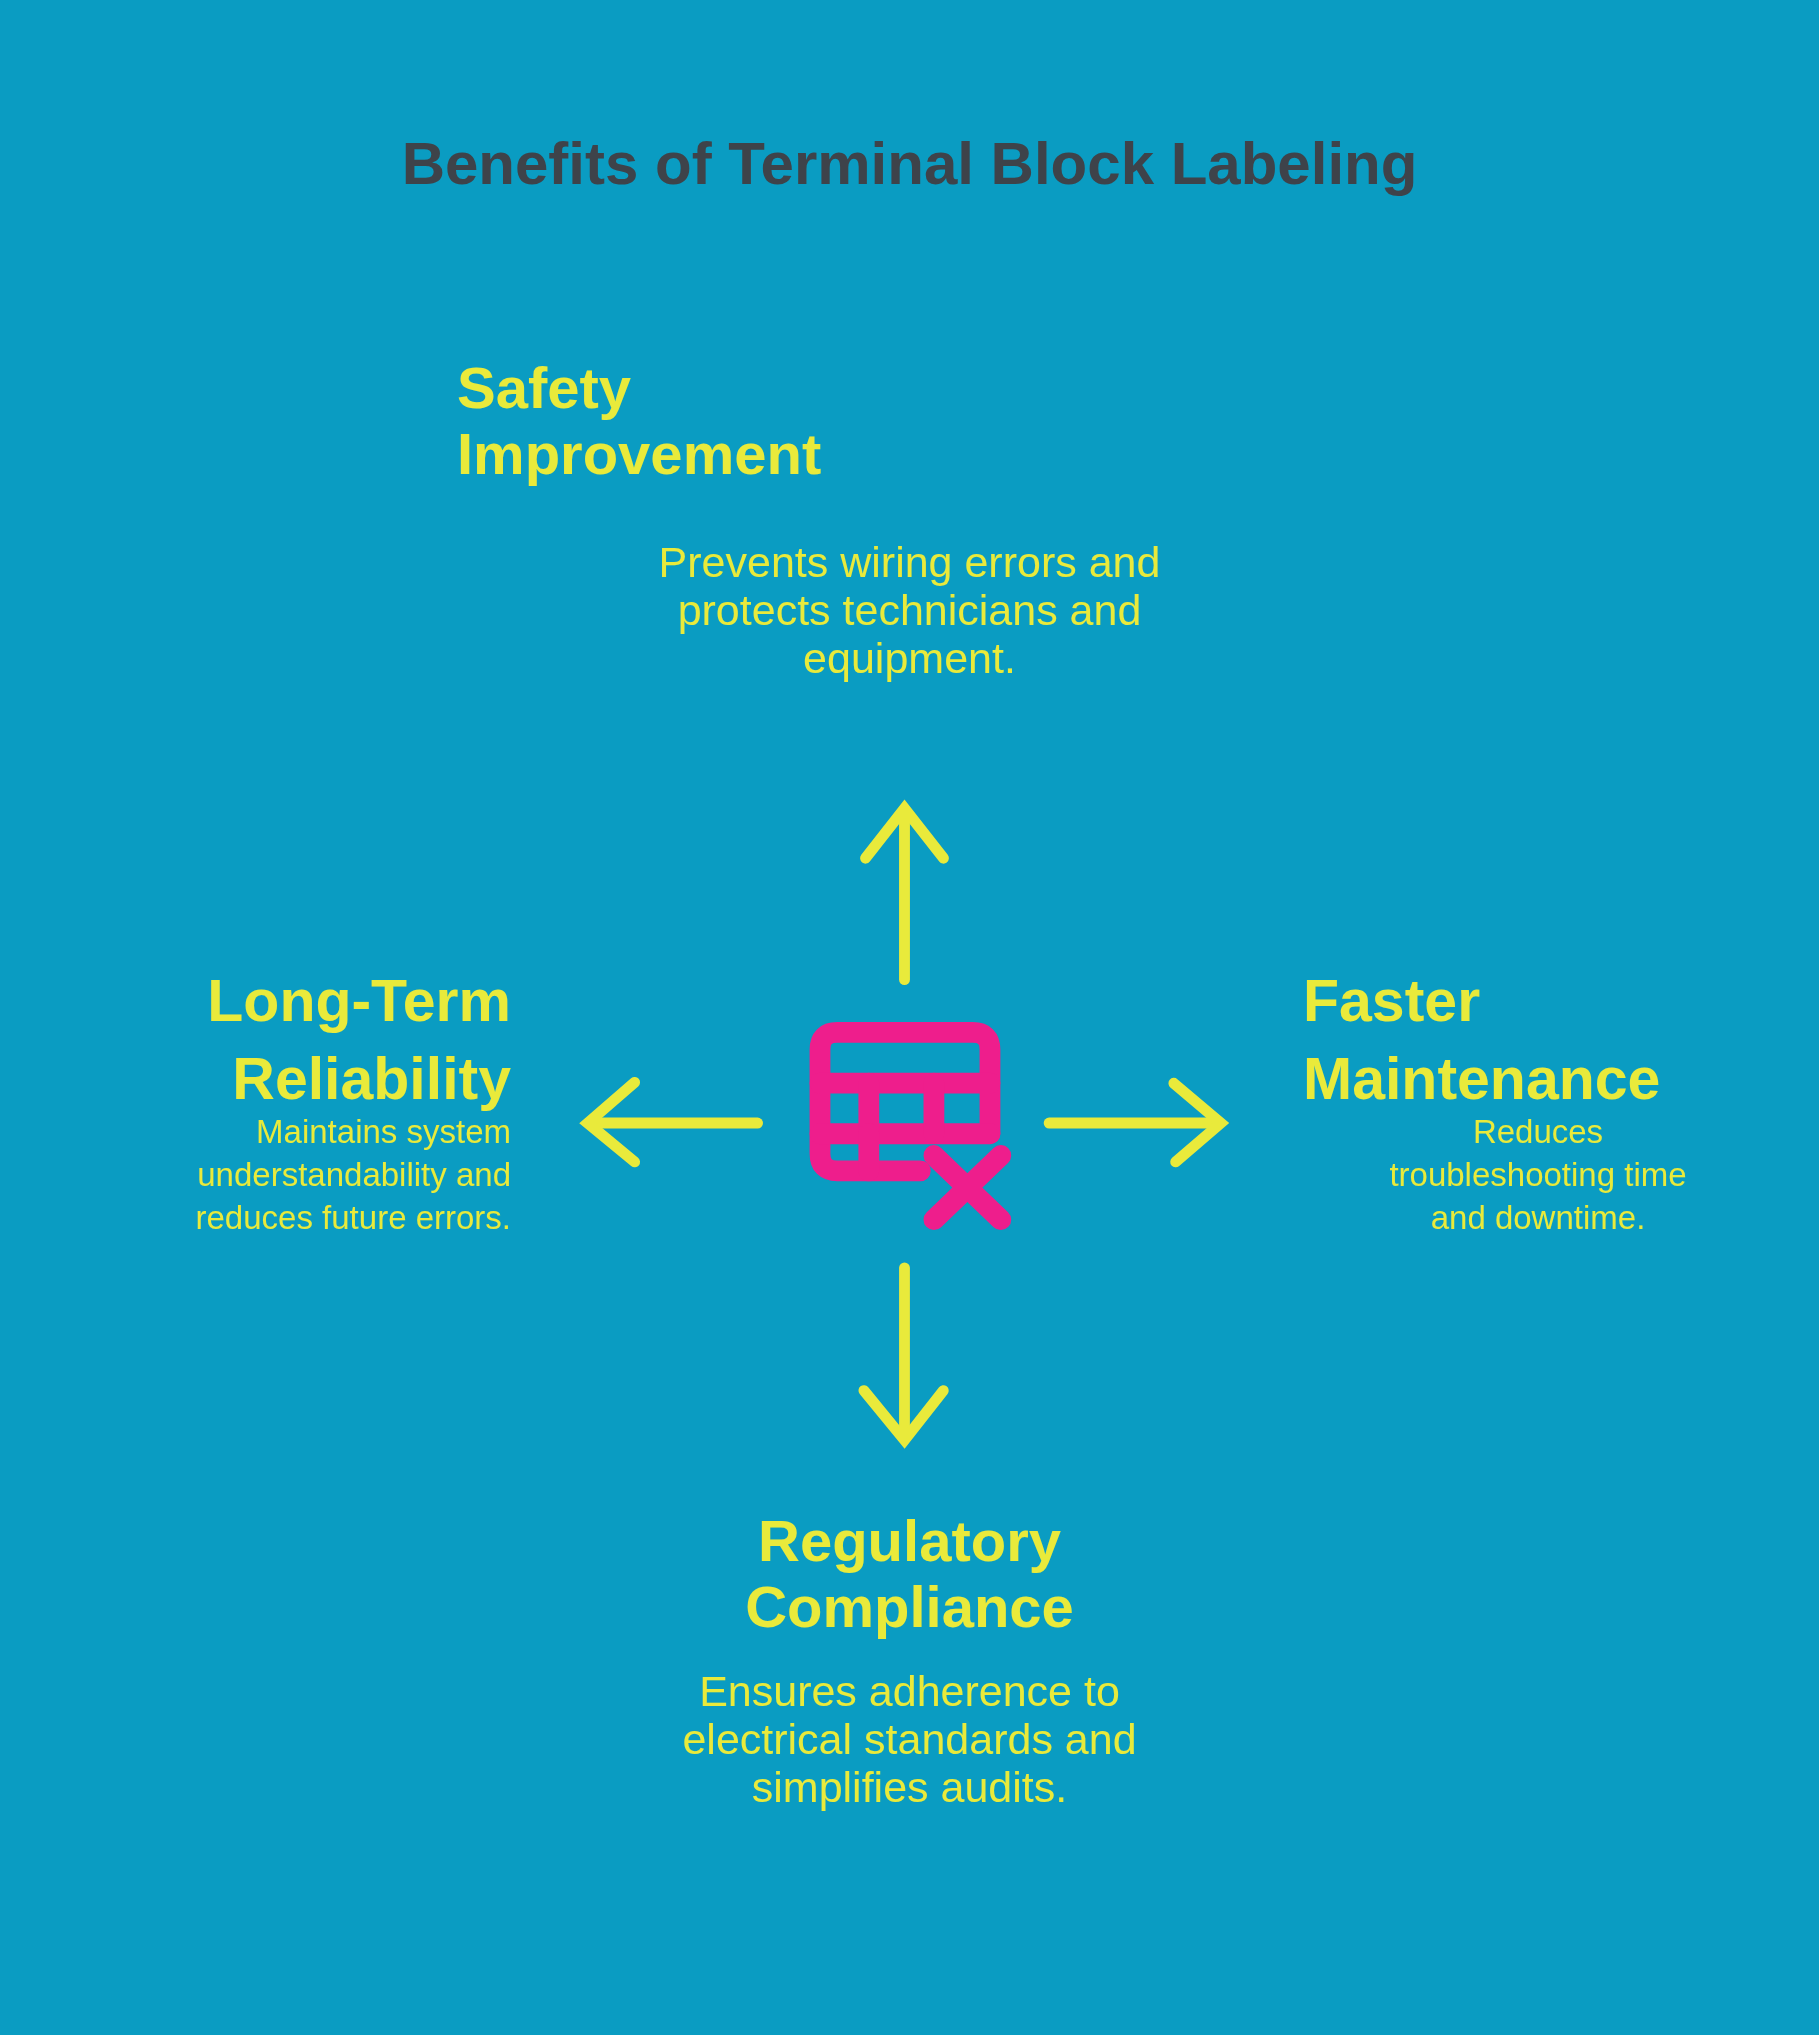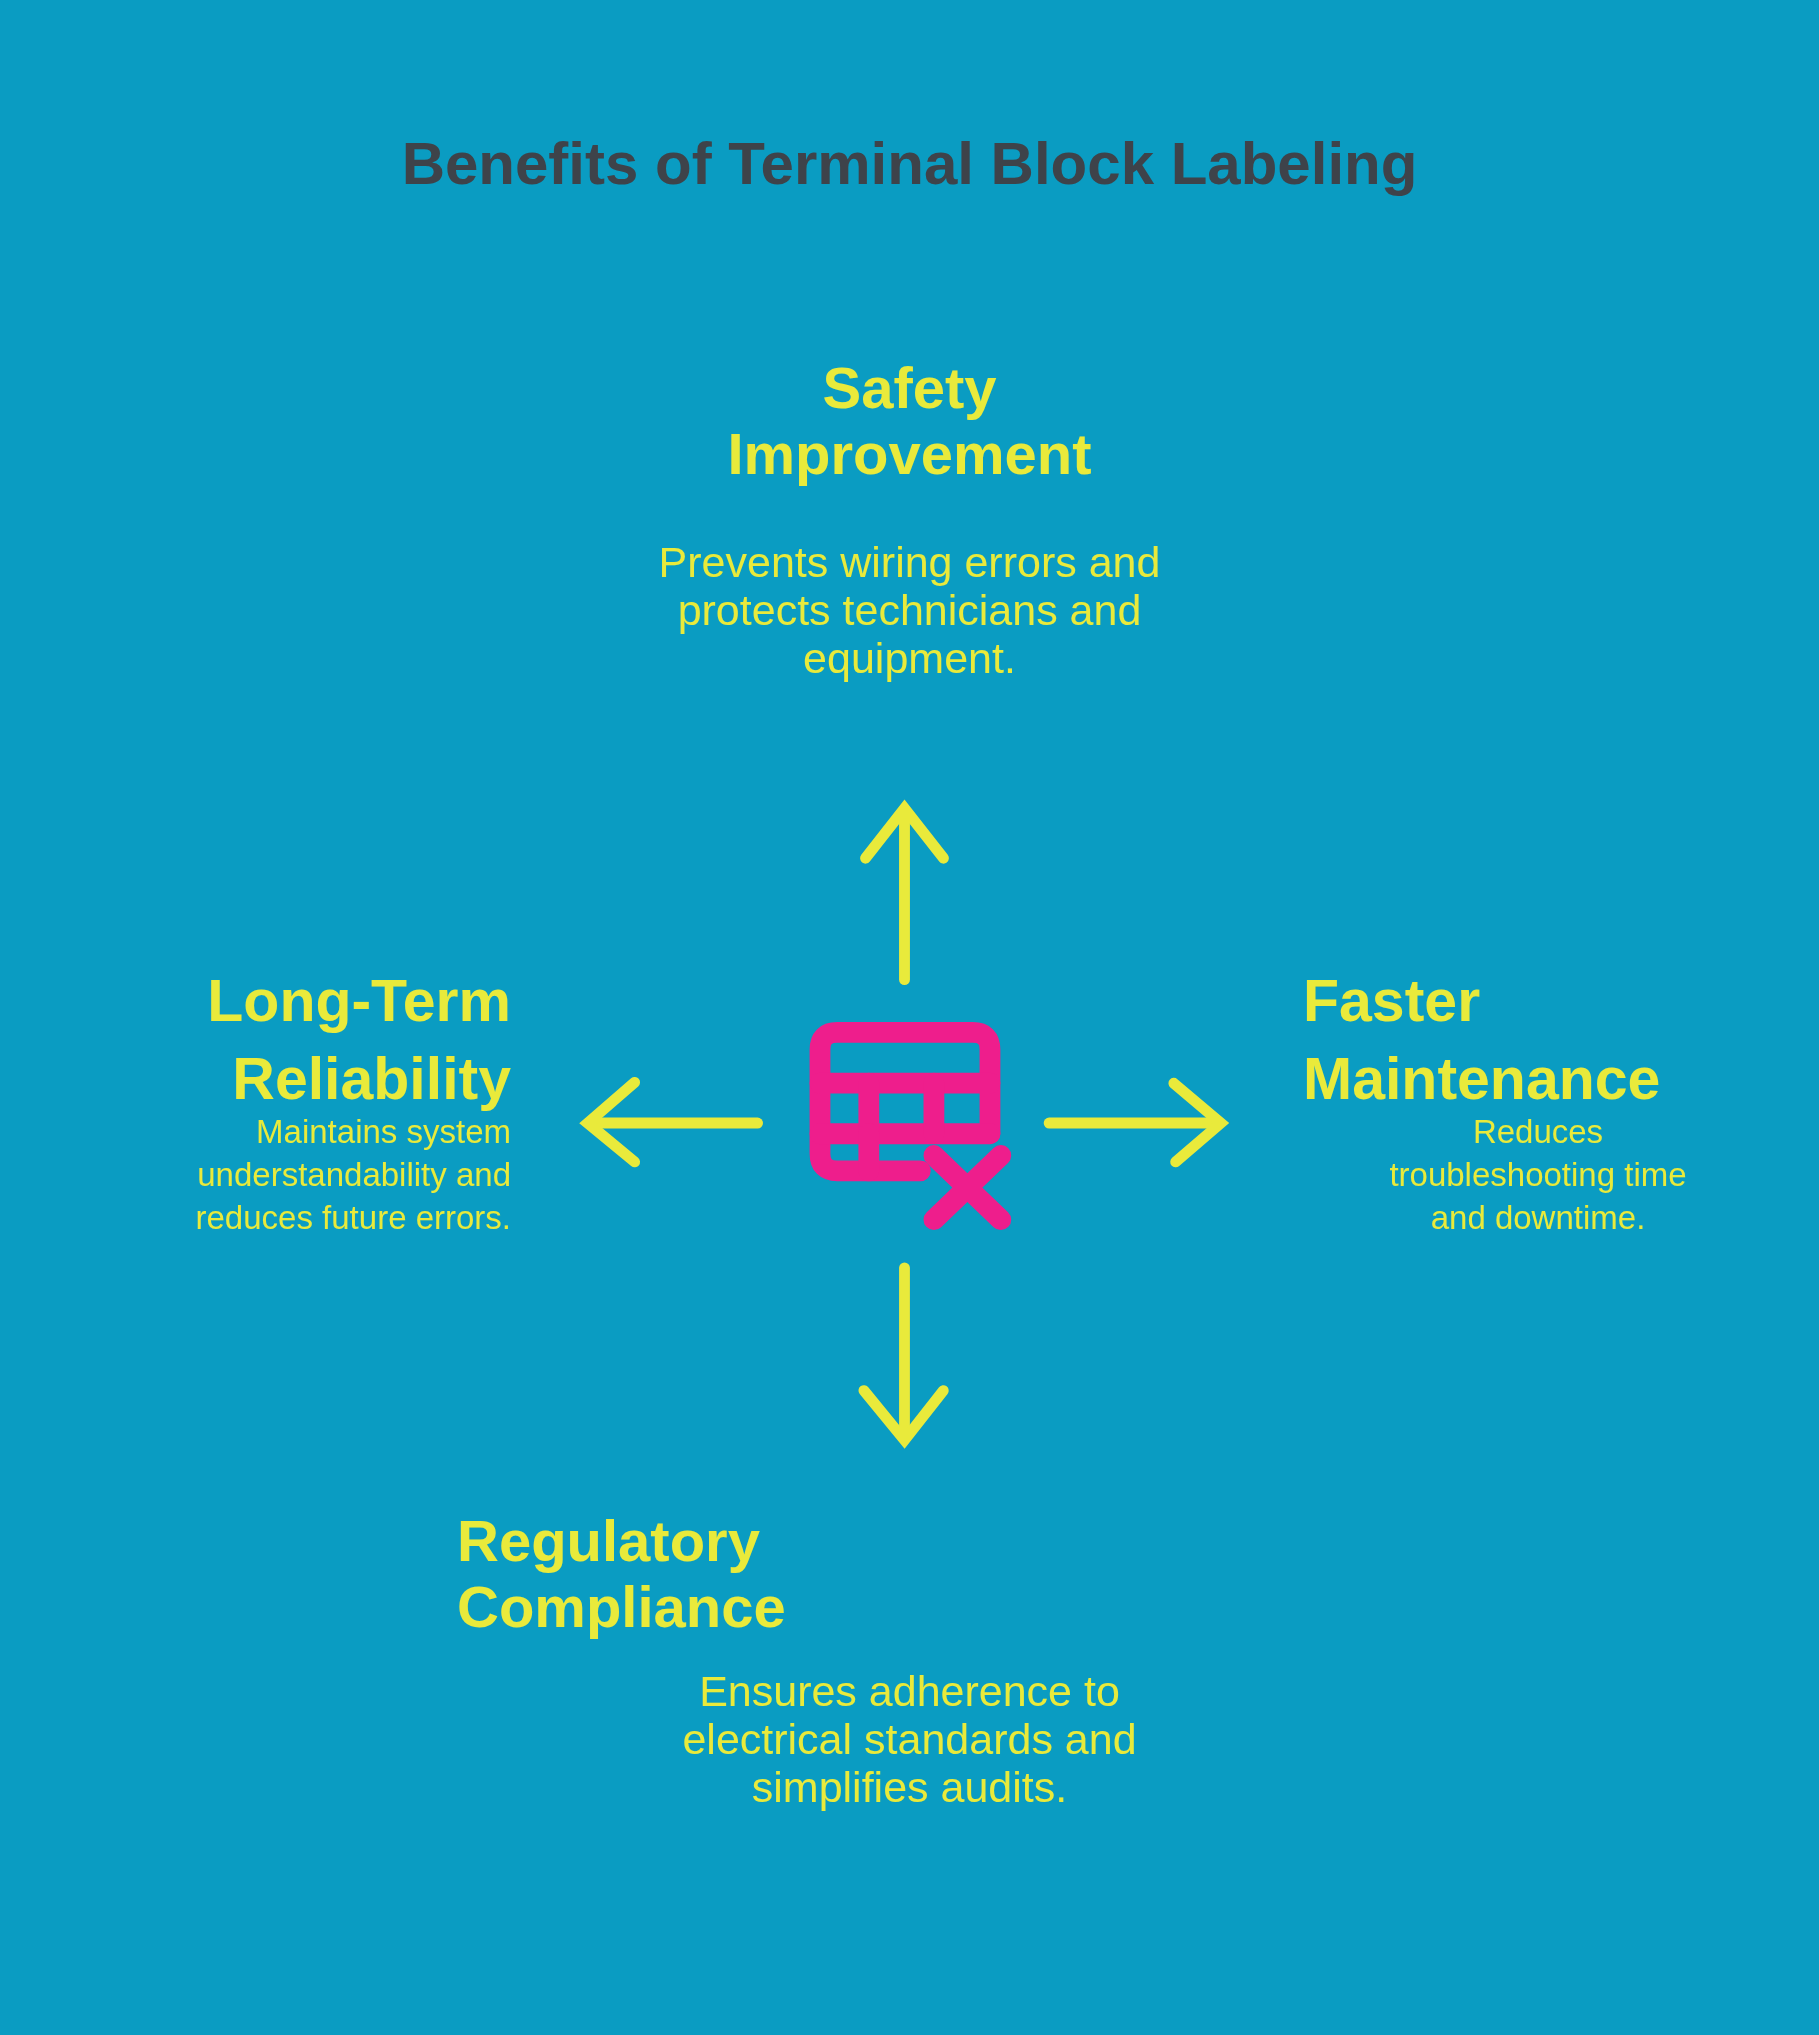--- a/index.html
+++ b/index.html
@@ -21,30 +21,30 @@
     font-weight: bold;
     line-height: 1.2;
     color: #3E434A;
   }
   .heading, .body-text { margin: 0; white-space: pre-line; color: #E9EA3B; }
   .heading-lg { font-size: 58px; font-weight: bold; line-height: 1.13; }
   .heading-sm { font-size: 59px; font-weight: bold; line-height: 1.32; }
   .body-lg { font-size: 43px; font-weight: normal; line-height: 1.12; }
   .body-sm { font-size: 33px; font-weight: normal; line-height: 1.30; }
 
-  .sec-top-heading    { position: absolute; left: 457px;  top: 355px;  width: 905px; text-align: center; }
+  .sec-top-heading    { position: absolute; left: 457px;  top: 355px;  width: 905px; }
   .sec-top-body       { position: absolute; left: 457px;  top: 538px;  width: 905px; text-align: center; }
 
   .sec-left-heading   { position: absolute; left: 59px;   top: 963px; width: 452px;  text-align: right; }
   .sec-left-body      { position: absolute; left: 59px;   top: 1111px; width: 452px;  text-align: right; }
 
   .sec-right-heading  { position: absolute; left: 1303px; top: 963px; width: 470px;  text-align: left; }
   .sec-right-body     { position: absolute; left: 1303px; top: 1111px; width: 470px;  text-align: center; }
 
-  .sec-bottom-heading { position: absolute; left: 457px;  top: 1508px; width: 905px; }
+  .sec-bottom-heading { position: absolute; left: 457px;  top: 1508px; width: 905px; text-align: center; }
   .sec-bottom-body    { position: absolute; left: 457px;  top: 1667px; width: 905px; text-align: center; }
 
   .svg-abs { position: absolute; display: block; }
   .arrow-stroke { stroke: #E9EA3B; stroke-width: 12; stroke-linecap: round; fill: none; }
   .icon-stroke  { stroke: #EE1E8C; stroke-width: 23; stroke-linecap: round; stroke-linejoin: round; fill: none; }
 </style>
 </head>
 <body>
 
 <div class="canvas">

